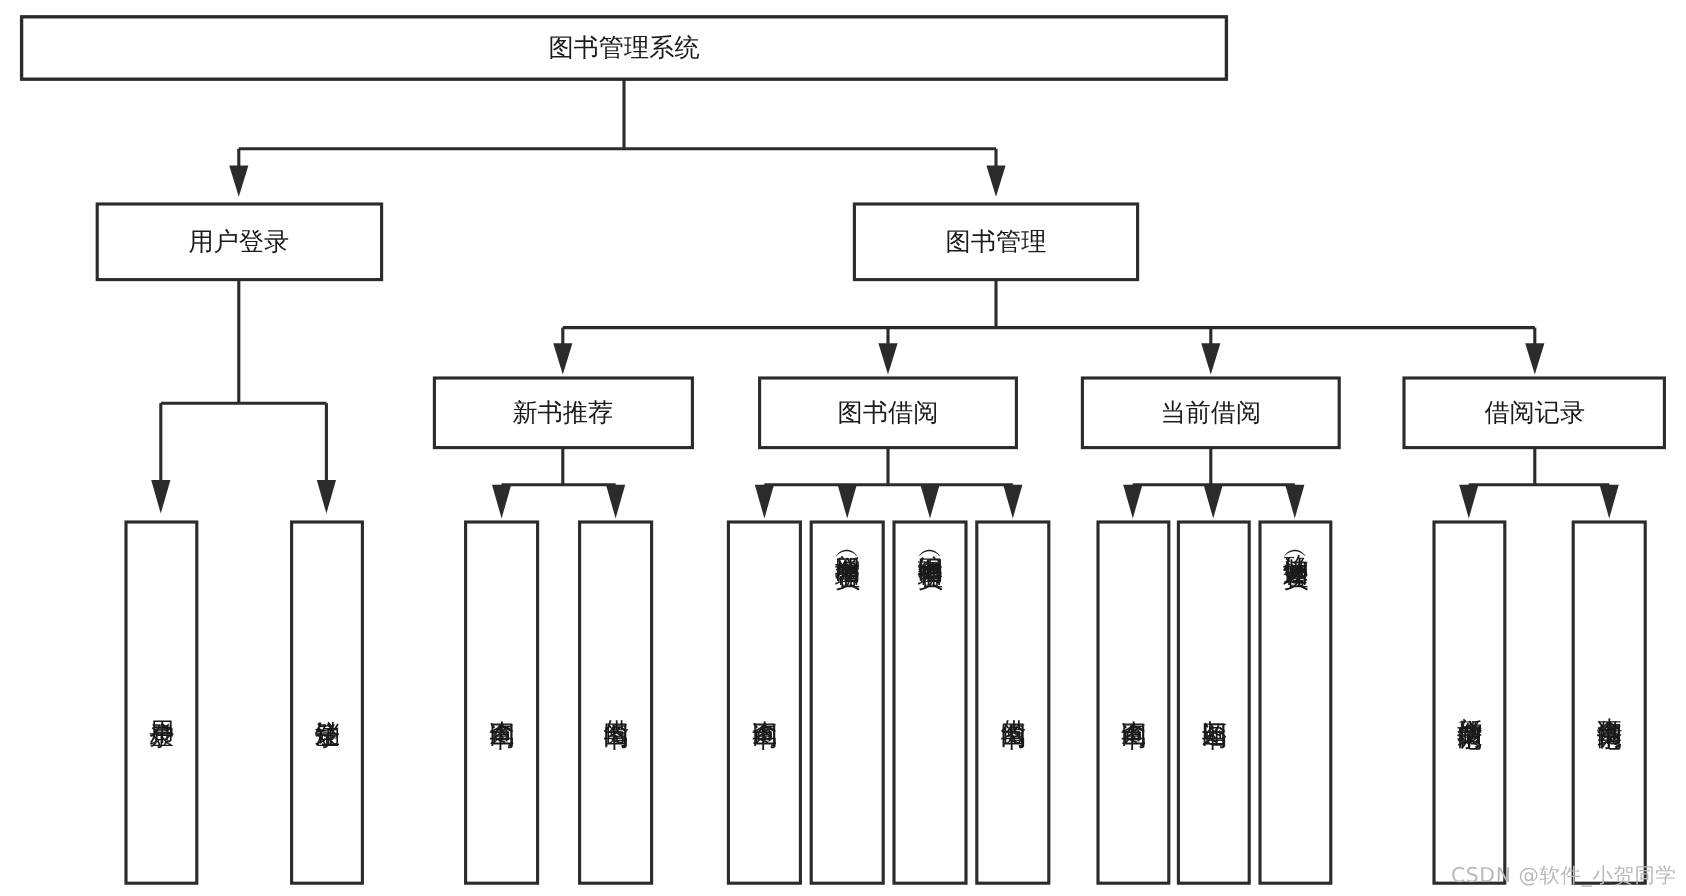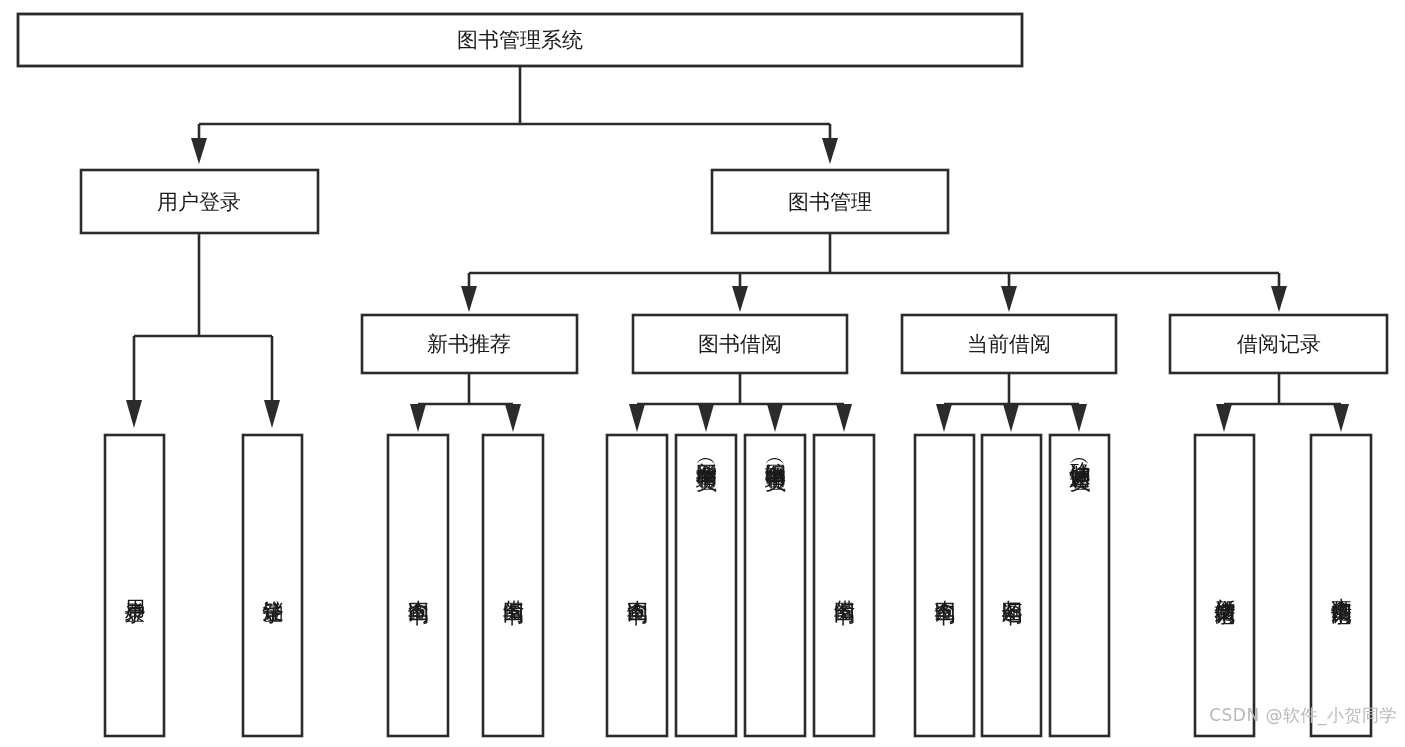--- a/index.html
+++ b/index.html
@@ -68,21 +68,21 @@
     align-items: center;
     justify-content: center;
     pointer-events: none;
   }
   .leaf-label.top-aligned {
     justify-content: flex-start;
   }
   .watermark {
     position: absolute;
     right: 8px;
-    bottom: 20px;
+    bottom: 6px;
     font-family: "DejaVu Sans", "Liberation Sans", sans-serif;
     font-size: 17px;
     color: #b9b9b9;
     white-space: nowrap;
     letter-spacing: 0.5px;
   }
 </style>
 </head>
 <body>
 

